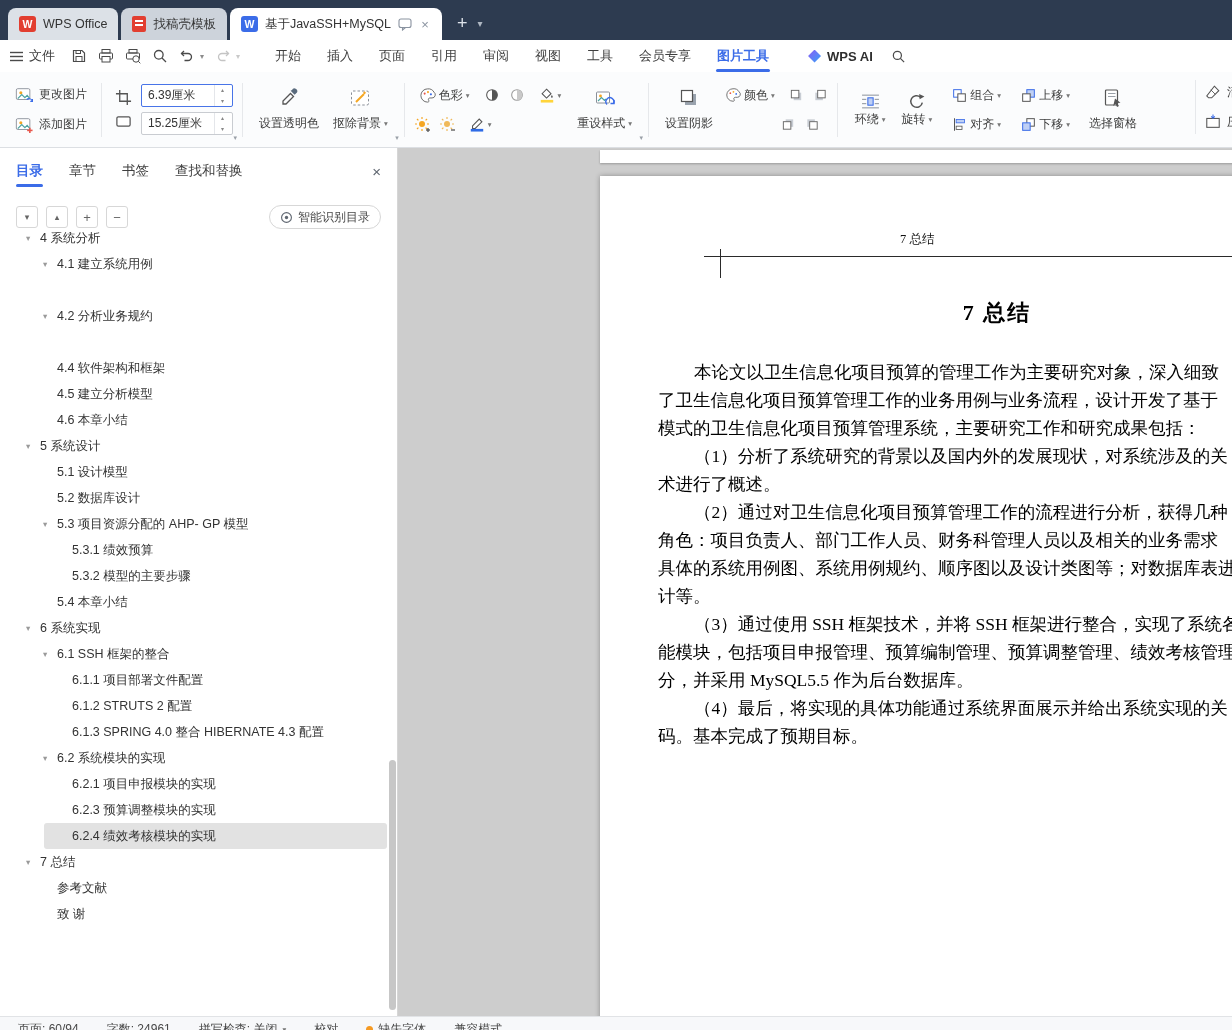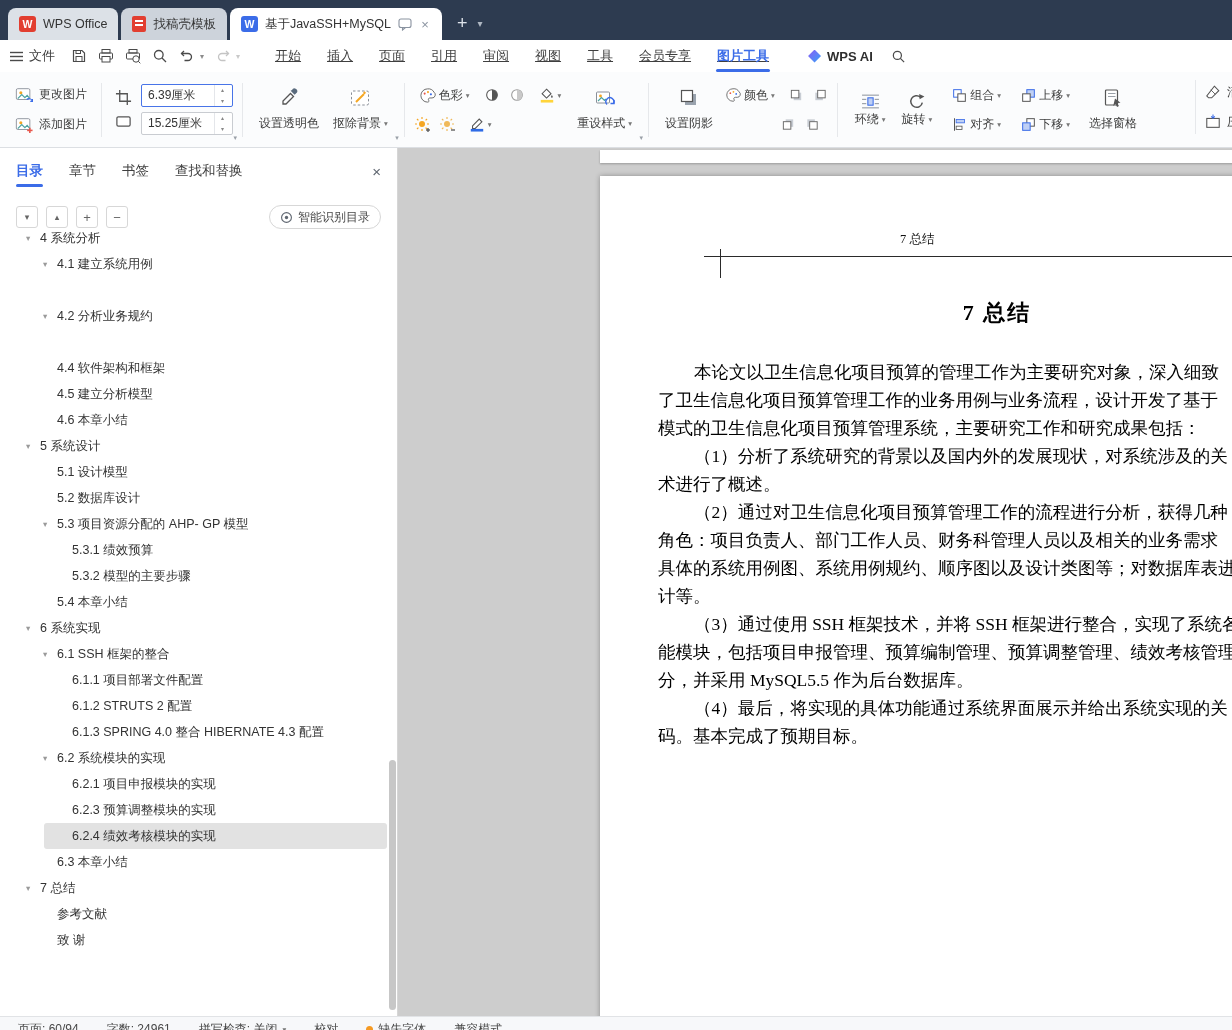--- a/index.html
+++ b/index.html
@@ -21,21 +21,21 @@
   .tab-close { color:#8A93A0; font-size:13px; line-height:1; padding:1px 2px; }
   .newtab { color:#DDE3EA; font-size:18px; margin:0 4px 8px 12px; line-height:1; }
   .tabchev { color:#AEB7C2; font-size:10px; margin:0 0 11px 6px; }
 
   
   .menubar { height:32px; display:flex; align-items:center; background:#fff; font-size:13px; color:#3F3F3F; padding:0 10px; }
   .filebtn { display:flex; gap:6px; align-items:center; margin-right:16px; }
   .qicons { display:flex; align-items:center; gap:11px; margin-right:22px; }
   .qicons .chev { font-size:8px; color:#8C8C8C; margin-left:-6px; }
   .qicons .chev.dis { color:#C9C9C9; }
-  .menus { display:flex; align-items:center; height:32px;text-decoration:underline; }
+  .menus { display:flex; align-items:center; height:32px; }
   .menu-item { padding:0 13px; height:32px; display:flex; align-items:center; position:relative; }
   .menu-item.active span { color:#3B6CE8; font-weight:bold; }
   .menu-item .underline { position:absolute; left:12px; right:12px; bottom:0; height:3px; background:#3B6CE8; border-radius:2px; }
   .wps-ai { display:flex; align-items:center; gap:6px; margin-left:26px; font-weight:bold; color:#2F2F2F; }
   .ai-logo { width:13px; height:13px; background:linear-gradient(135deg,#8B5CF6,#36A3F7); clip-path:polygon(50% 0,100% 50%,50% 100%,0 50%); }
   .mb-search { margin-left:18px; display:flex; align-items:center; }
 
   
   .ribbon { height:76px; background:#FBFCFD; border-bottom:1px solid #DCDFE3; display:flex; align-items:center; padding:0 8px; position:relative; overflow:hidden; }
   .rsep { width:1px; height:54px; background:#E6E8EB; margin:0 7px; flex:none; }
@@ -682,24 +682,20 @@
         <span class="toc-label">6.2.1 项目申报模块的实现</span>
       </div>
       <div class="toc-item lvl3">
         <span class="toc-arrow hidden">▾</span>
         <span class="toc-label">6.2.3 预算调整模块的实现</span>
       </div>
       <div class="toc-item lvl3 selected">
         <span class="toc-arrow hidden">▾</span>
         <span class="toc-label">6.2.4 绩效考核模块的实现</span>
       </div>
-      <div class="toc-item lvl2">
-        <span class="toc-arrow hidden">▾</span>
-        <span class="toc-label">6.3 本章小结</span>
-      </div>
       <div class="toc-item lvl1">
         <span class="toc-arrow">▾</span>
         <span class="toc-label">7 总结</span>
       </div>
       <div class="toc-item lvl2">
         <span class="toc-arrow hidden">▾</span>
         <span class="toc-label">参考文献</span>
       </div>
       <div class="toc-item lvl2">
         <span class="toc-arrow hidden">▾</span>

